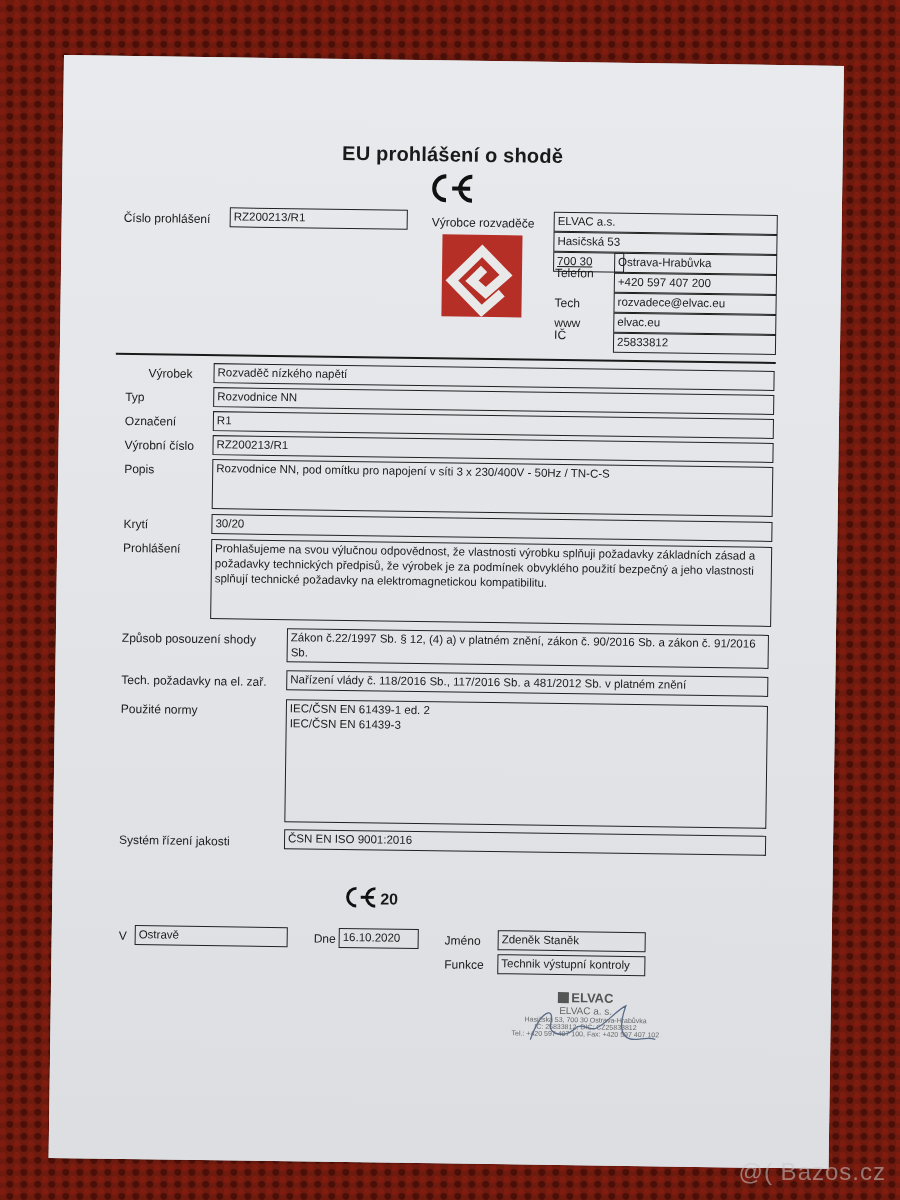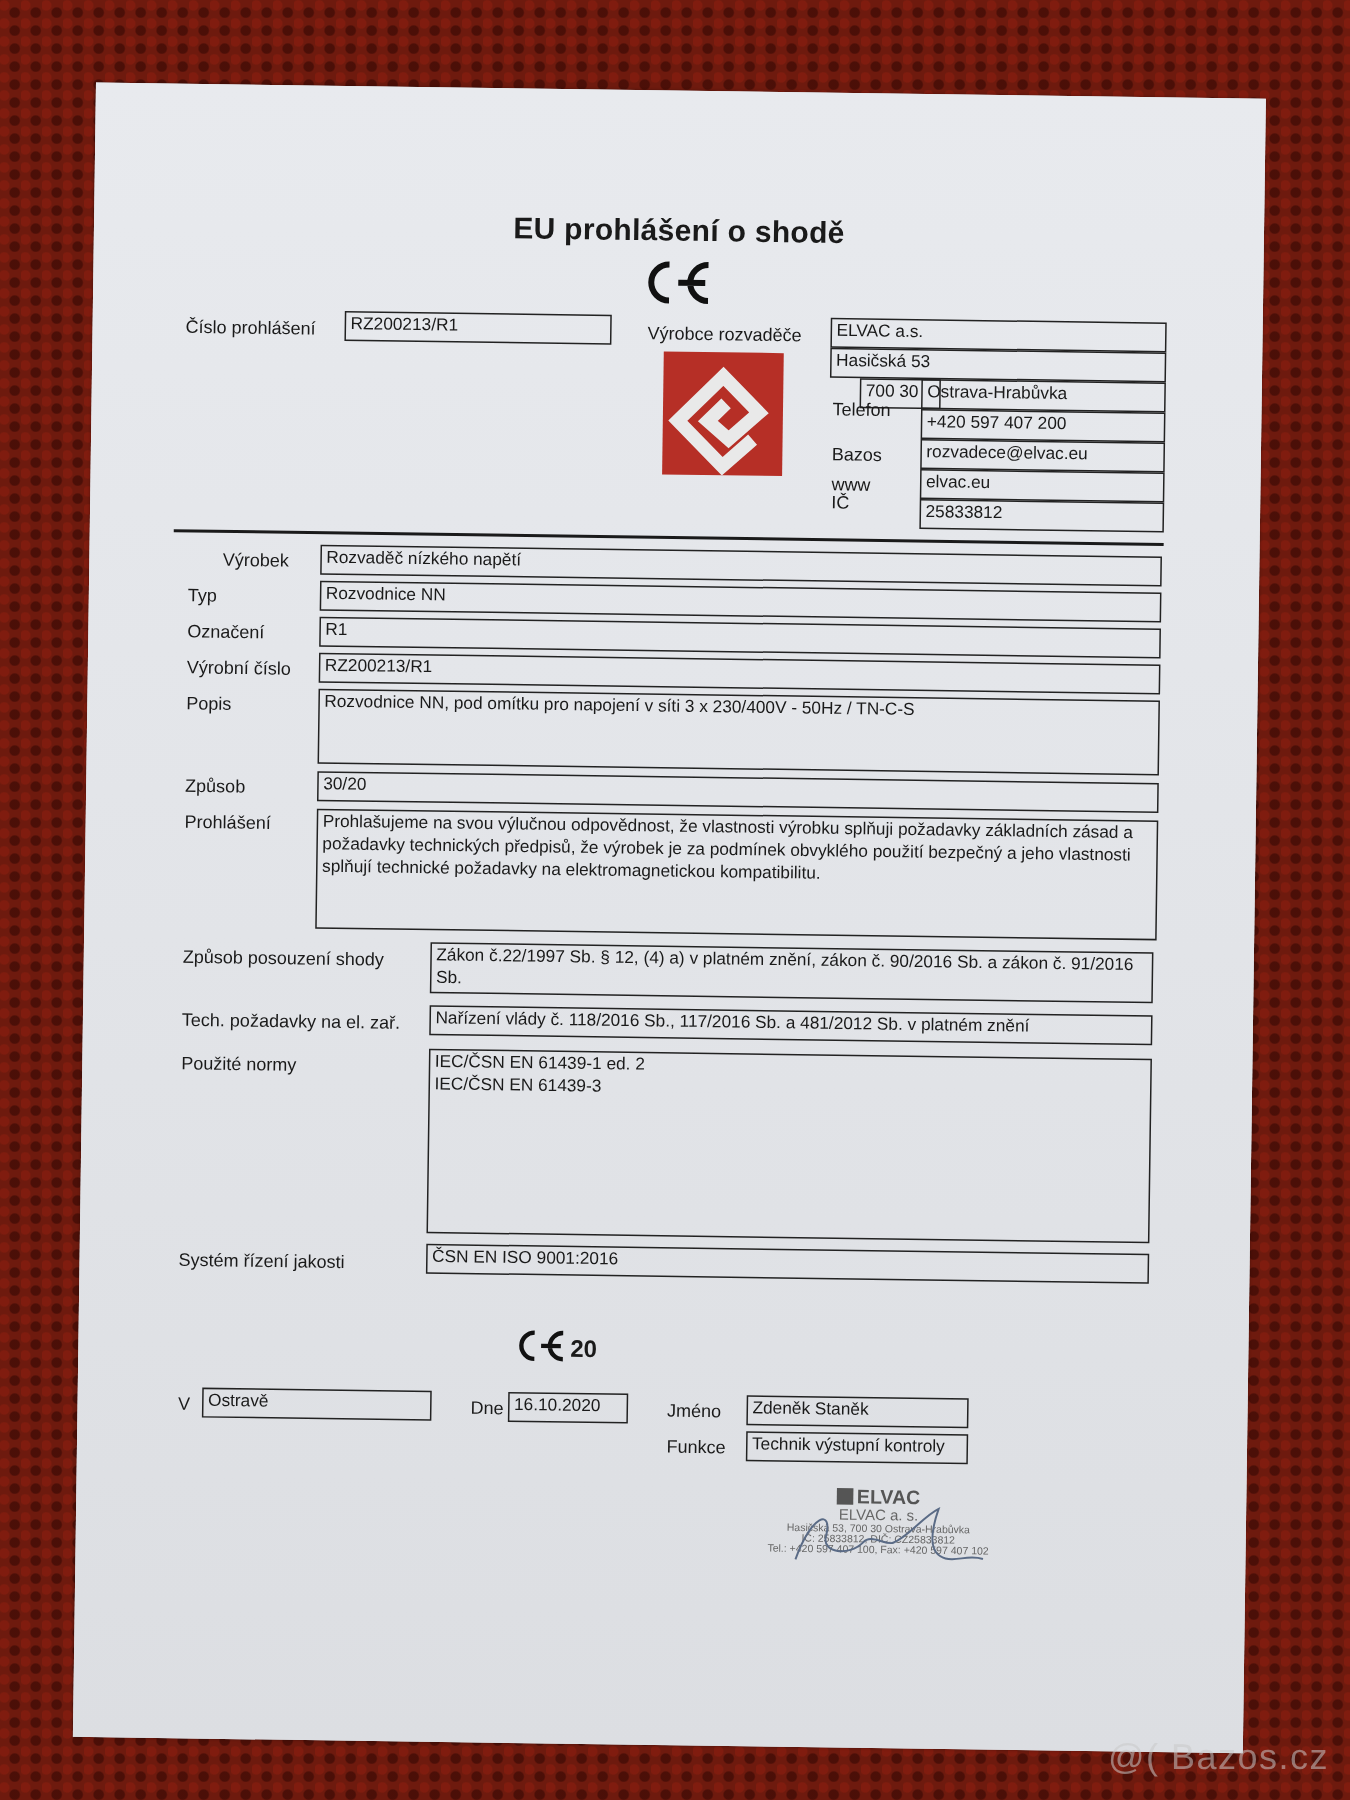--- a/index.html
+++ b/index.html
@@ -56,26 +56,26 @@
   <div class="abs logo">
     <svg width="80" height="82" viewBox="0 0 80 82">
       <g fill="none" stroke="#e9e9e9" stroke-width="9" stroke-linejoin="miter">
         <path d="M60 58 L40 76 L10 46 L40 16 L64 40 L44 58 L30 46 L42 34"></path>
       </g>
     </svg>
   </div>
 
   <div class="box" style="left:492px;top:150px;width:224px;height:20px;">ELVAC a.s.</div>
   <div class="box" style="left:492px;top:170px;width:224px;height:20px;">Hasičská 53</div>
-  <div class="box" style="left:512px;top:190px;width:54px;height:20px;">700 30</div>
+  <div class="box" style="left:492px;top:190px;width:71px;height:20px;text-decoration:underline;">700 30</div>
   <div class="box" style="left:553px;top:190px;width:163px;height:20px;">Ostrava-Hrabůvka</div>
 
   <div class="abs lbl" style="left:494px;top:204px;">Telefon</div>
   <div class="box" style="left:553px;top:210px;width:163px;height:20px;">+420 597 407 200</div>
-  <div class="abs lbl" style="left:494px;top:234px;">Bazos</div>
+  <div class="abs lbl" style="left:494px;top:234px;">Tech</div>
   <div class="box" style="left:553px;top:230px;width:163px;height:20px;">rozvadece@elvac.eu</div>
   <div class="abs lbl" style="left:494px;top:254px;">www</div>
   <div class="box" style="left:553px;top:250px;width:163px;height:20px;">elvac.eu</div>
   <div class="abs lbl" style="left:494px;top:266px;">IČ</div>
   <div class="box" style="left:553px;top:270px;width:163px;height:20px;">25833812</div>
 
   <div class="abs hr"></div>
 
   <div class="abs lbl" style="left:66px;top:310px;margin-left:23px;">Výrobek</div>
   <div class="box" style="left:154px;top:306px;width:561px;height:20px;">Rozvaděč nízkého napětí</div>
@@ -85,21 +85,21 @@
 
   <div class="abs lbl" style="left:66px;top:358px;">Označení</div>
   <div class="box" style="left:154px;top:354px;width:561px;height:20px;">R1</div>
 
   <div class="abs lbl" style="left:66px;top:382px;">Výrobní číslo</div>
   <div class="box" style="left:154px;top:378px;width:561px;height:20px;">RZ200213/R1</div>
 
   <div class="abs lbl" style="left:66px;top:406px;">Popis</div>
   <div class="box" style="left:154px;top:402px;width:561px;height:50px;">Rozvodnice NN, pod omítku pro napojení v síti 3 x 230/400V - 50Hz / TN-C-S</div>
 
-  <div class="abs lbl" style="left:66px;top:461px;">Způsob</div>
+  <div class="abs lbl" style="left:66px;top:461px;">Krytí</div>
   <div class="box" style="left:154px;top:457px;width:561px;height:20px;">30/20</div>
 
   <div class="abs lbl" style="left:66px;top:485px;">Prohlášení</div>
   <div class="box" style="left:154px;top:482px;width:561px;height:80px;">Prohlašujeme na svou výlučnou odpovědnost, že vlastnosti výrobku splňuji požadavky základních zásad a požadavky technických předpisů, že výrobek je za podmínek obvyklého použití bezpečný a jeho vlastnosti splňují technické požadavky na elektromagnetickou kompatibilitu.</div>
 
   <div class="abs lbl" style="left:66px;top:575px;">Způsob posouzení shody</div>
   <div class="box" style="left:231px;top:570px;width:482px;height:34px;">Zákon č.22/1997 Sb. § 12, (4) a) v platném znění, zákon č. 90/2016 Sb. a zákon č. 91/2016 Sb.</div>
 
   <div class="abs lbl" style="left:66px;top:617px;">Tech. požadavky na el. zař.</div>
   <div class="box" style="left:231px;top:612px;width:482px;height:20px;">Nařízení vlády č. 118/2016 Sb., 117/2016 Sb. a 481/2012 Sb. v platném znění</div>

